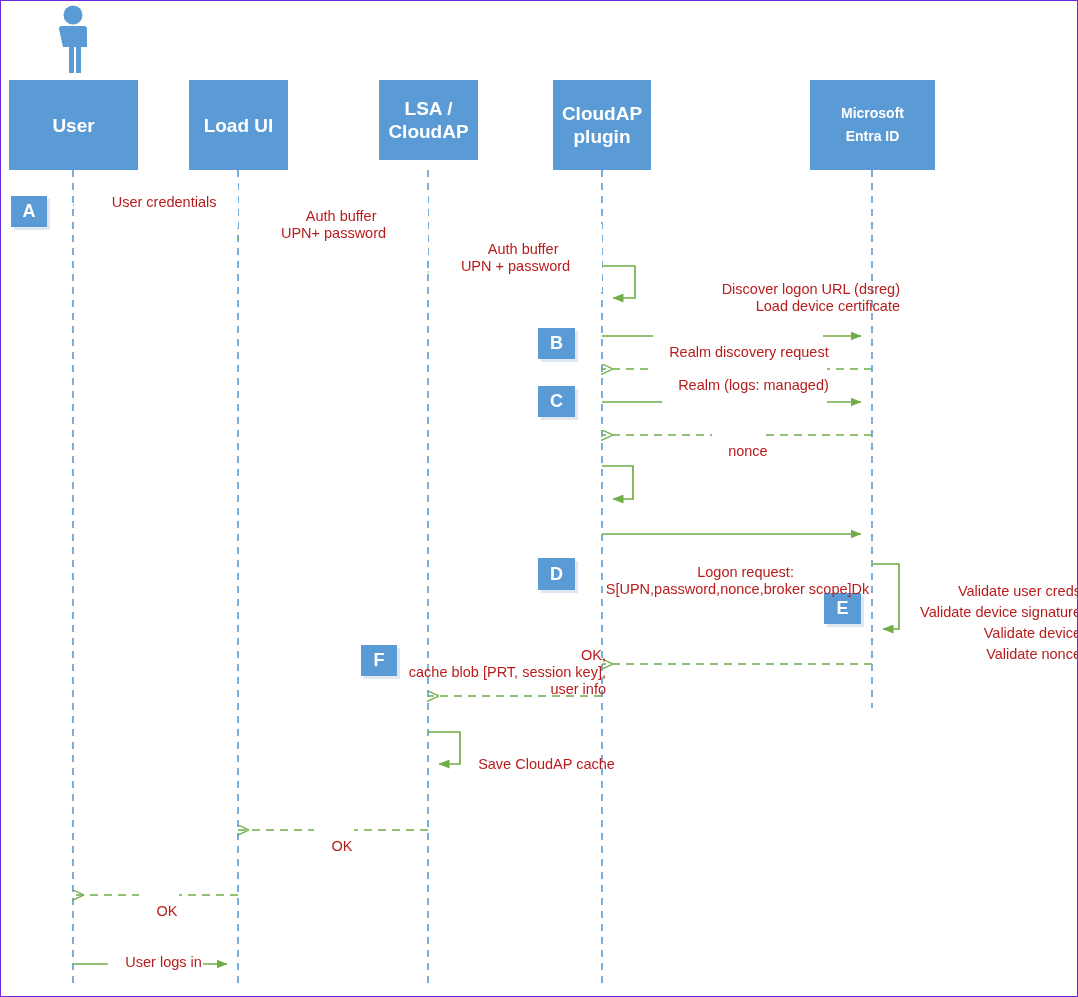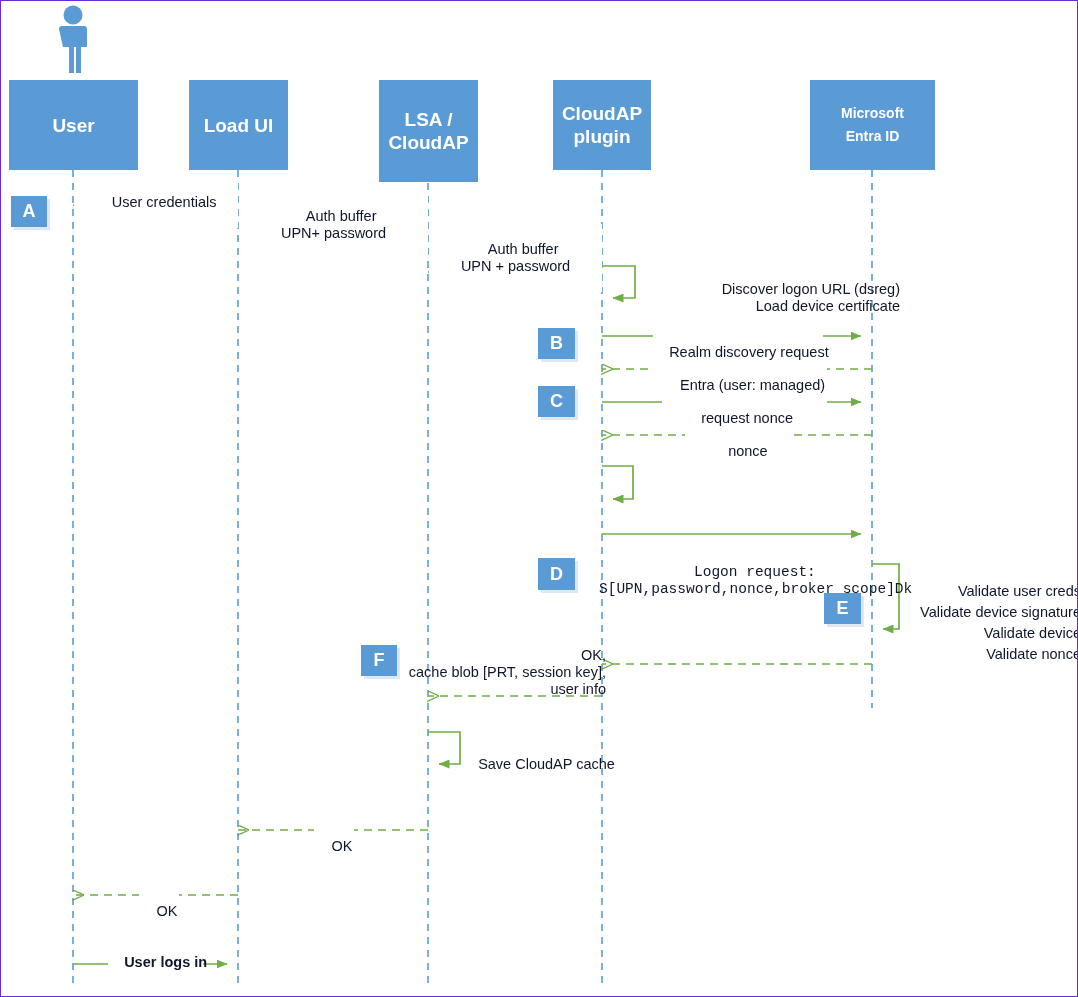--- a/index.html
+++ b/index.html
@@ -35,21 +35,21 @@
     font-weight:bold;
     font-size:18px;
     display:flex;
     align-items:center;
     justify-content:center;
     box-sizing:border-box;
     box-shadow:3px 3px 0 0 rgba(220,230,241,0.95);
   }
   .msg{
     position:absolute;
-    color:#0f172a;
+    color:#b91c1c;
     font-size:14.5px;
     line-height:17px;
     white-space:pre;
     text-align:center;
   }
   .msg.left{text-align:right;}
   .msg-bg{background:#ffffff;}
   .person{position:absolute;}
 </style>
 </head>
@@ -120,21 +120,21 @@
       <line x1="72" y1="963" x2="226" y2="963" marker-end="url(#arrHeadSolid)"></line>
     </g>
   </svg>
 
   <div class="actor-box" style="left:8px;top:79px;width:129px;height:90px;">
     <span>User</span>
   </div>
   <div class="actor-box" style="left:188px;top:79px;width:99px;height:90px;">
     <span>Load UI</span>
   </div>
-  <div class="actor-box" style="left:378px;top:79px;width:99px;height:102px;">
+  <div class="actor-box" style="left:378px;top:79px;width:99px;height:80px;">
     <span class="ml">LSA /<br>CloudAP</span>
   </div>
   <div class="actor-box" style="left:552px;top:79px;width:98px;height:90px;">
     <span class="ml">CloudAP<br>plugin</span>
   </div>
   <div class="actor-box" style="left:809px;top:79px;width:125px;height:90px;font-size:14px;">
     <span class="ml">Microsoft<br>Entra ID</span>
   </div>
 
   <div class="badge" style="left:10px;top:195px;width:36px;height:31px;">
@@ -170,33 +170,30 @@
 
   <div class="msg left" style="left:639px;top:263px;width:260px;">
     <span>Discover logon URL (dsreg)<br>Load device certificate</span>
   </div>
 
   <div class="msg msg-bg" style="left:652px;top:326px;width:170px;">
     <span>Realm discovery request</span>
   </div>
 
   <div class="msg msg-bg" style="left:661px;top:359px;width:165px;">
-    <span>Entra (user: managed)</span>
-  </div>
-
-  <div class="msg msg-bg" style="left:684px;top:392px;width:104px;">
-    <span>request nonce</span>
-  </div>
+    <span>Realm (logs: managed)</span>
+  </div>
+
 
   <div class="msg msg-bg" style="left:711px;top:425px;width:50px;">
     <span>nonce</span>
   </div>
 
 
-  <div class="msg" style="left:598px;top:546px;width:277px;font-family:Liberation Mono, monospace;">
+  <div class="msg" style="left:598px;top:546px;width:277px;">
     <span>Logon request:<br>S[UPN,password,nonce,broker scope]Dk</span>
   </div>
 
   <div class="msg left" style="left:900px;top:559px;width:180px;line-height:21px;">
     <span>Validate user creds<br>Validate device signature<br>Validate device<br>Validate nonce</span>
   </div>
 
 
   <div class="msg" style="left:397px;top:629px;width:208px;text-align:right;">
     <span>OK,<br>cache blob [PRT, session key],<br>user info</span>
@@ -207,17 +204,17 @@
   </div>
 
   <div class="msg msg-bg" style="left:313px;top:820px;width:40px;">
     <span>OK</span>
   </div>
 
   <div class="msg msg-bg" style="left:138px;top:885px;width:40px;">
     <span>OK</span>
   </div>
 
-  <div class="msg msg-bg" style="left:107px;top:936px;width:95px;font-weight:bold;">
+  <div class="msg msg-bg" style="left:107px;top:936px;width:95px;">
     <span>User logs in</span>
   </div>
 
 </div>
 
 </body></html>

